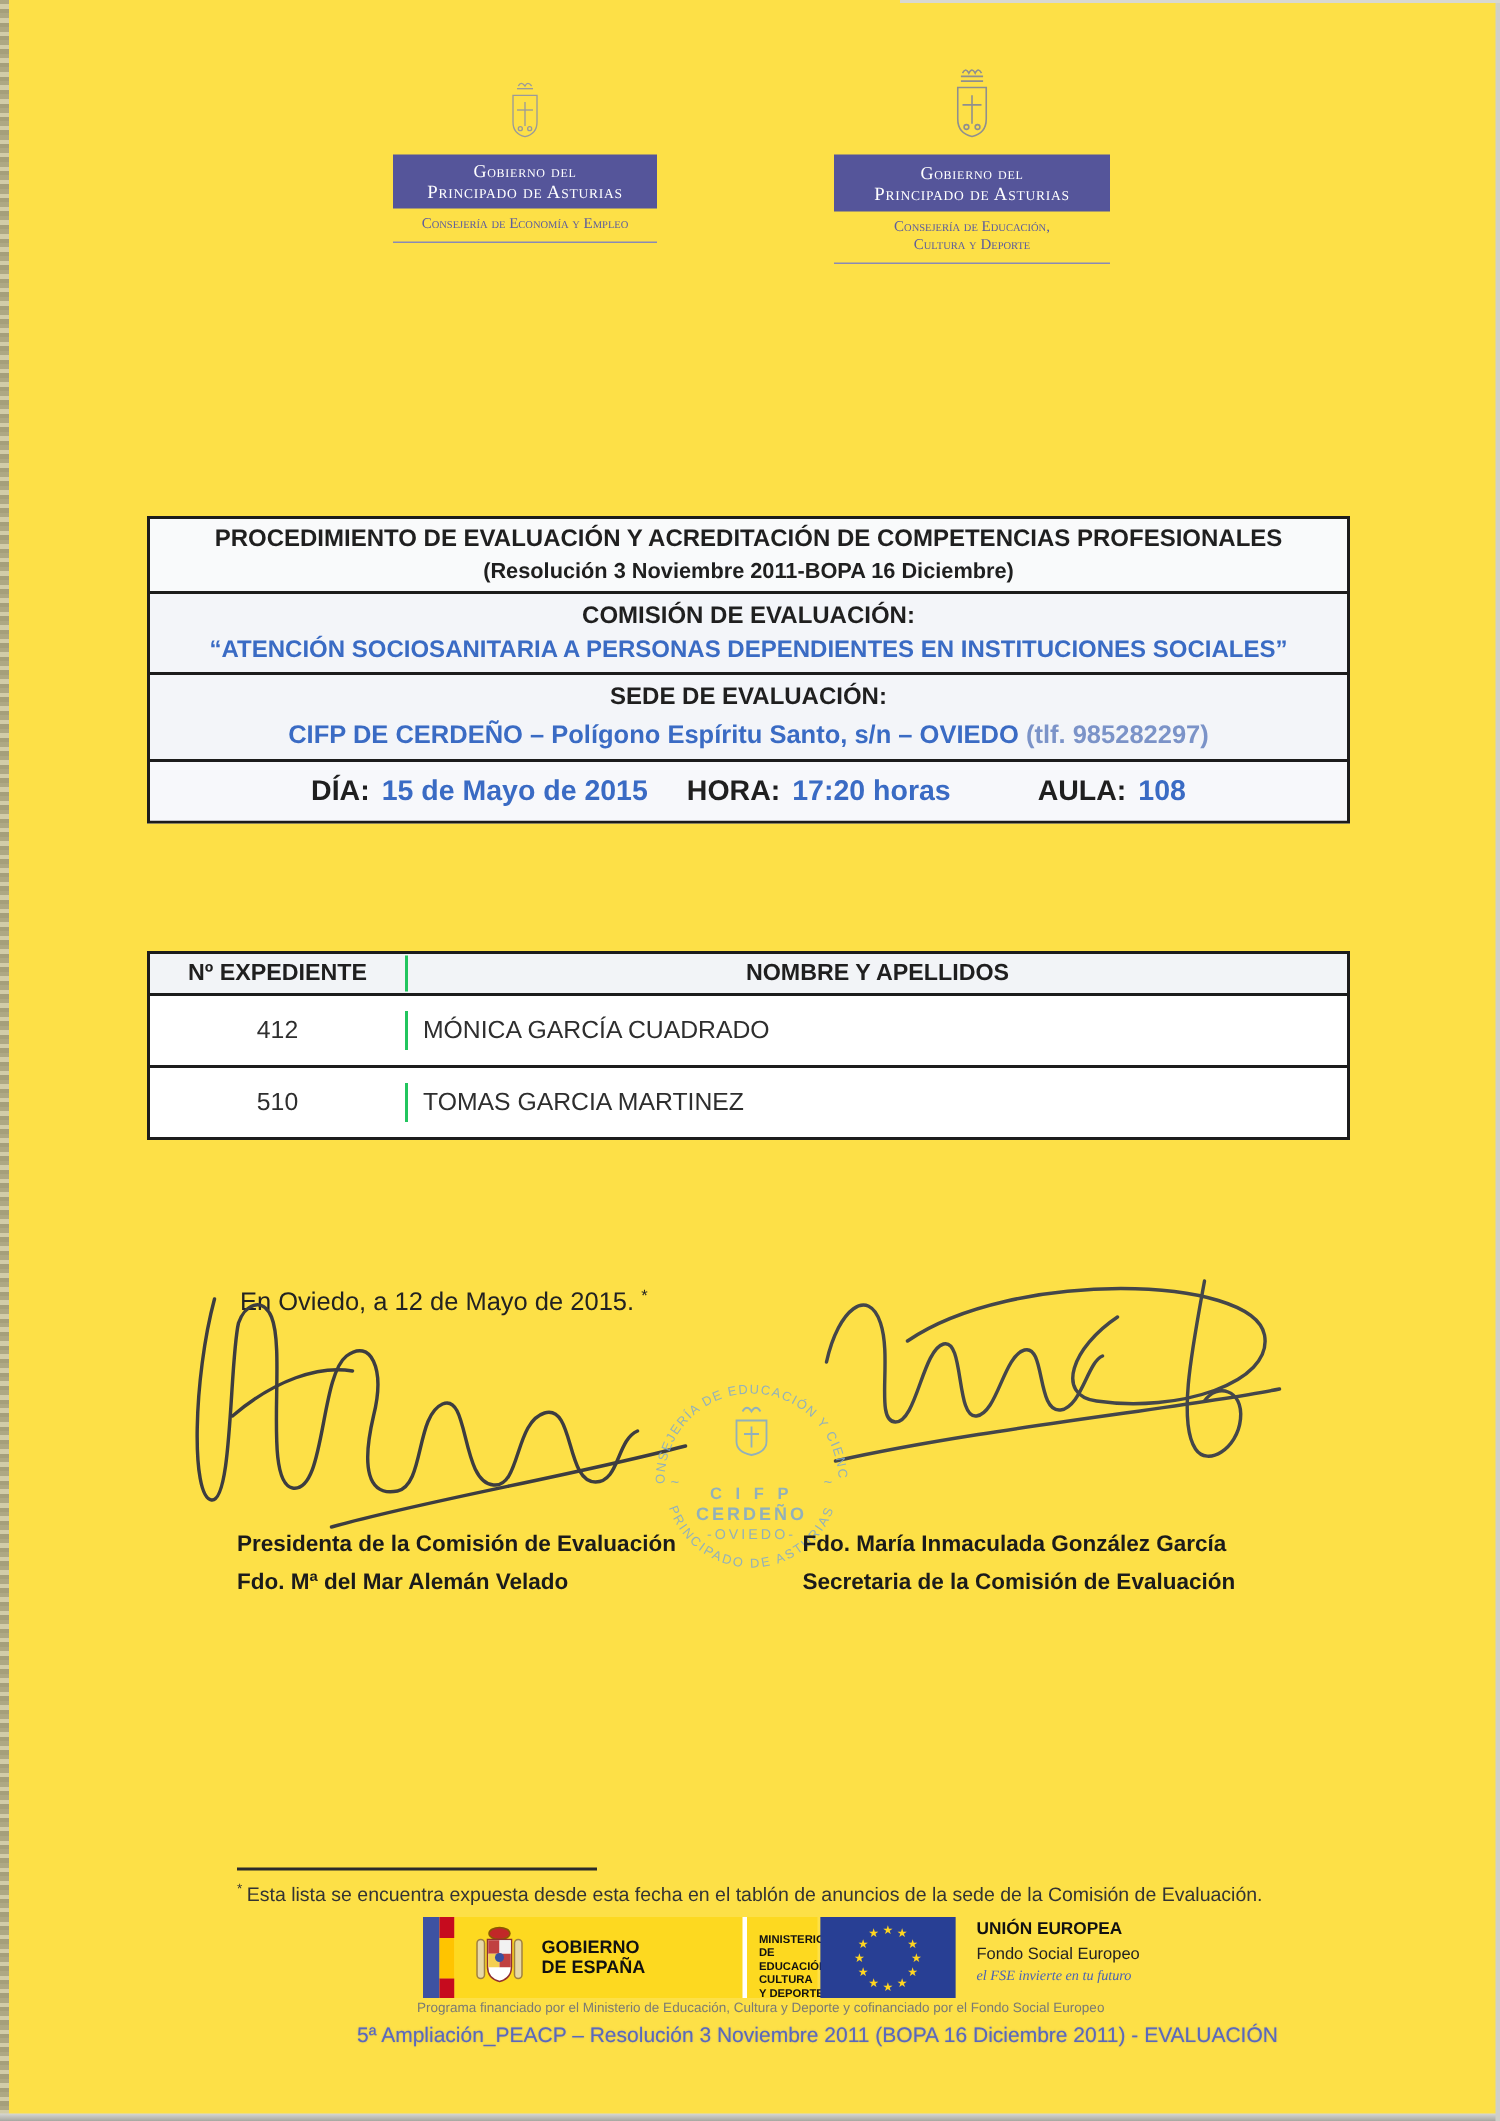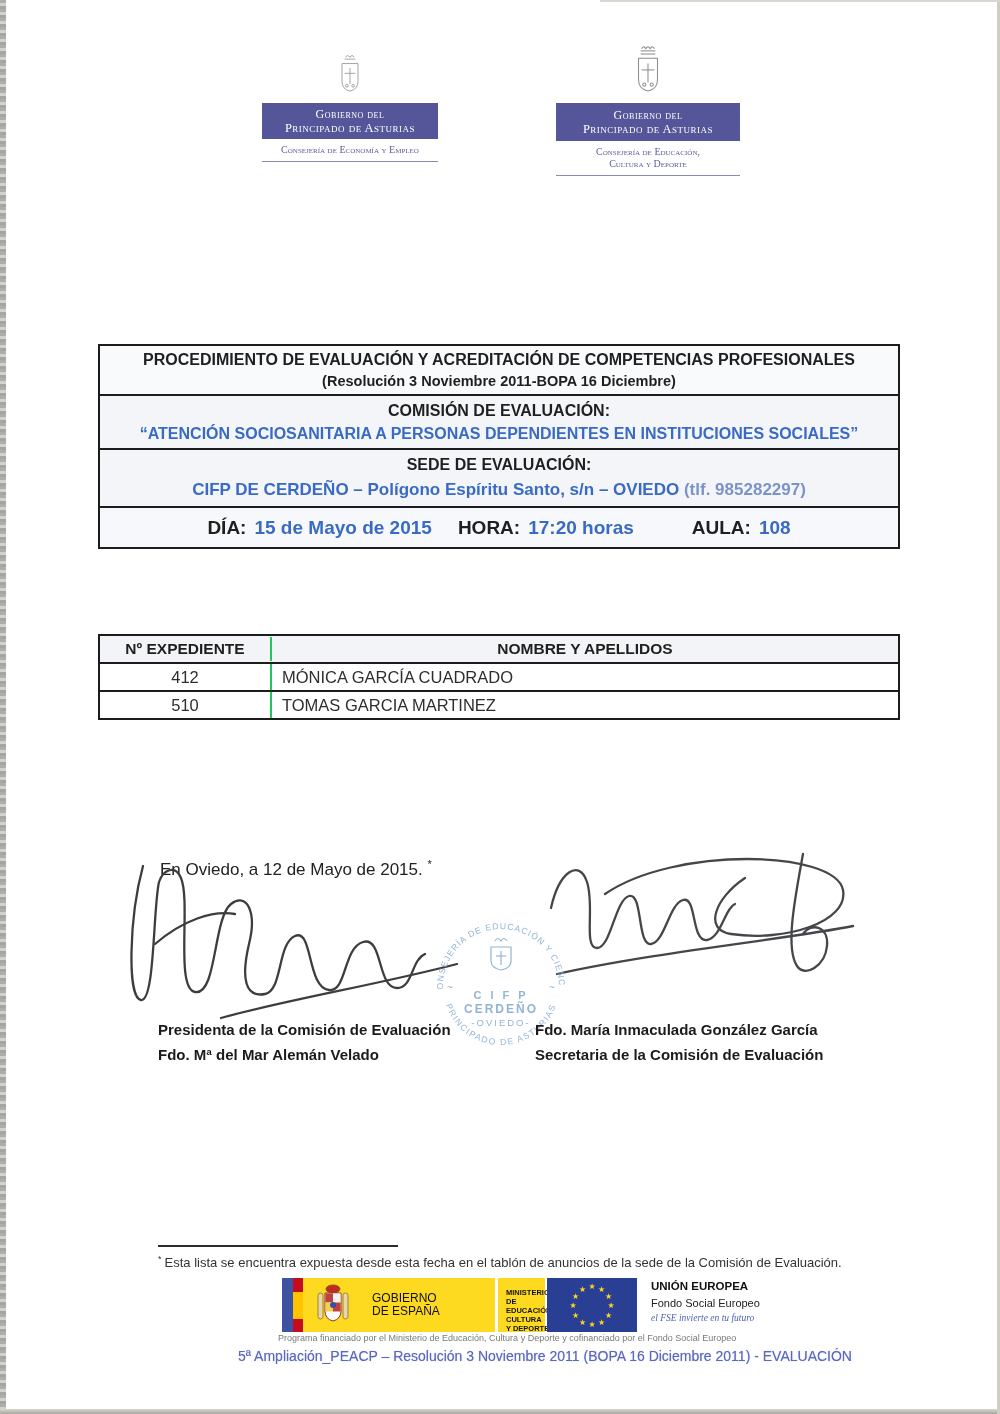--- a/index.html
+++ b/index.html
@@ -1,16 +1,16 @@
 <!DOCTYPE html>
 <html><head>
 <meta charset="utf-8">
 <style>
   html,body{margin:0;padding:0;background:#e8e8e4;}
-  .page{position:relative;width:1000px;height:1414px;margin:0 auto;background:#ffffff;
+  .page{position:relative;width:1000px;height:1414px;margin:0 auto;background:#fde047;
         font-family:"Liberation Sans","DejaVu Sans",sans-serif;color:#1f1f1f;overflow:hidden;}
   
   .edge-left{position:absolute;left:0;top:0;width:6px;height:1414px;
     background:repeating-linear-gradient(180deg,#9a9a93 0 3px,#c7c7c0 3px 6px,#8f8f88 6px 9px);opacity:.8;}
   .edge-bottom{position:absolute;left:0;bottom:0;width:1000px;height:5px;background:linear-gradient(0deg,#a7a7a0,#d8d8d2);}
   .edge-right{position:absolute;right:0;top:0;width:3px;height:1414px;background:#cfcfc8;}
   .edge-top{position:absolute;left:600px;top:0;width:400px;height:2px;background:#d8d8d2;}
 
   
   .gov-logo{position:absolute;text-align:center;}
@@ -43,40 +43,40 @@
   .gap1{margin-left:26px;} .gap2{margin-left:58px;}
 
   
   .cand-table{position:absolute;left:98px;top:634px;width:802px;border:2px solid #1c1c1c;box-sizing:border-box;background:#fff;}
   .cand-row{display:flex;border-top:2px solid #1c1c1c;}
   .cand-row:first-child{border-top:none;background:#f2f4f7;}
   .cand-c1{width:172px;border-right:2px solid #22c55e;text-align:center;box-sizing:border-box;}
   .cand-c2{flex:1;padding-left:10px;box-sizing:border-box;}
   .cand-head{font-size:15.5px;line-height:24px;font-weight:bold;padding:1px 0;}
   .cand-head .cand-c2{text-align:center;padding-left:0;}
-  .cand-data{font-size:16.5px;line-height:26px;color:#2e2e2e;padding:0 0;}
+  .cand-data{font-size:16.5px;line-height:26px;color:#2e2e2e;padding:10px 0;}
 
   
   .date-line{position:absolute;left:160px;top:858px;font-size:17px;color:#222;}
   .date-line sup{font-size:11px;}
   .sig-svg{position:absolute;}
   .sign-block{position:absolute;font-size:15px;font-weight:bold;line-height:25px;color:#1b1b1b;}
   .stamp{position:absolute;left:427px;top:913px;opacity:.85;}
 
   
   .foot-rule{position:absolute;left:158px;top:1245px;width:240px;height:2px;background:#2b2b2b;}
   .footnote{position:absolute;left:158px;top:1254px;width:780px;font-size:13px;color:#333;}
   .footnote sup{font-size:9px;margin-right:3px;}
   .footer-logos{position:absolute;left:282px;top:1278px;height:54px;display:flex;align-items:stretch;}
   .sp-blue{width:11px;background:#3d52a2;}
   .sp-flag{width:10px;display:flex;flex-direction:column;}
   .sp-flag .r{flex:1;background:#c60b1e;} .sp-flag .y{flex:2;background:#ffc400;}
   .sp-yellow{width:242px;background:#fdd920;display:flex;align-items:center;position:relative;}
   .sp-arms{margin-left:12px;}
-  .sp-gob{margin-left:21px;font-weight:normal;font-size:12px;line-height:13px;color:#111;}
+  .sp-gob{margin-left:10px;font-weight:bold;font-size:12px;line-height:13px;color:#111;}
   .sp-sep{position:absolute;left:192px;top:0;width:3px;height:100%;background:#fff;}
   .sp-min{position:absolute;left:203px;top:10px;font-size:7.5px;line-height:9px;font-weight:bold;color:#111;}
   .eu-flag{width:90px;background:#283f94;margin-left:2px;position:relative;}
   .eu-text{margin-left:14px;padding-top:2px;}
   .eu-title{font-weight:bold;font-size:11.5px;color:#111;}
   .eu-sub{font-size:11px;color:#222;margin-top:5px;}
   .eu-tag{font-size:9.5px;color:#4a62b4;font-style:italic;font-family:"Liberation Serif","DejaVu Serif",serif;margin-top:4px;}
   .program-note{position:absolute;left:278px;top:1333px;font-size:9px;color:#7a7a74;}
   .bottom-line{position:absolute;left:0;width:1000px;top:1348px;text-align:center;font-size:14px;font-weight:normal;
     color:#5a68bd;text-shadow:0 0 1px rgba(90,104,189,.55);padding-left:45px;}

